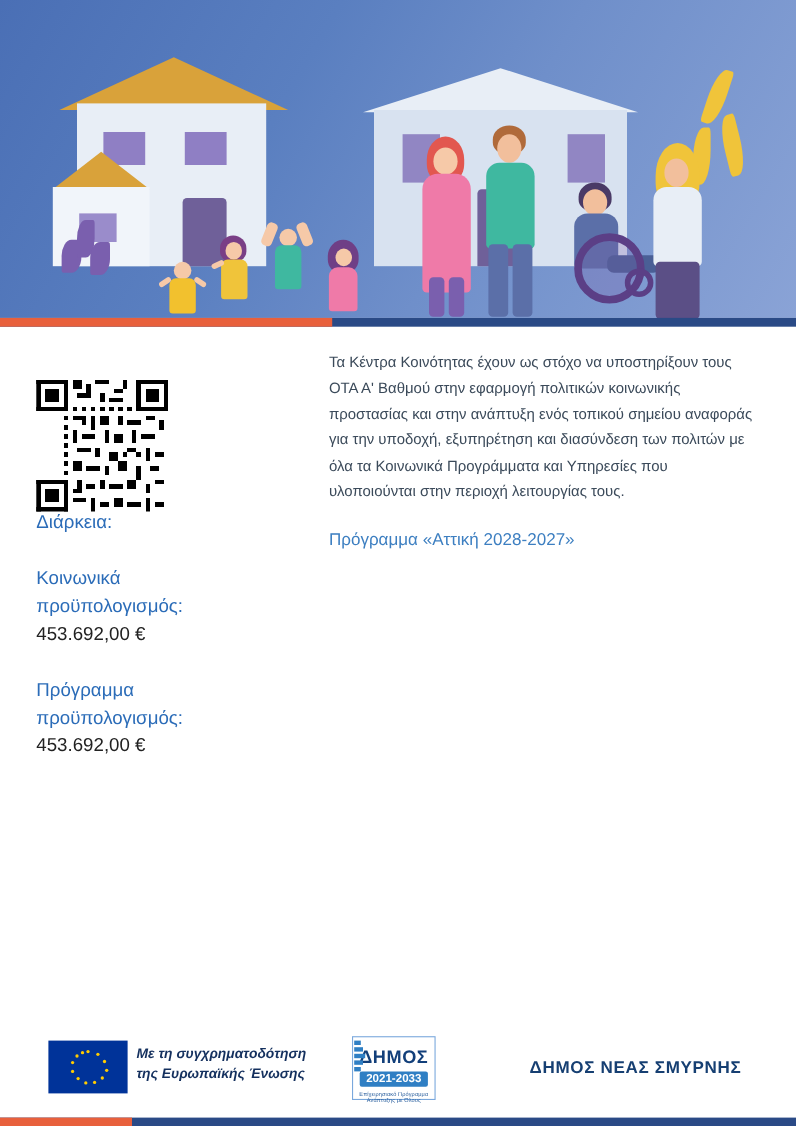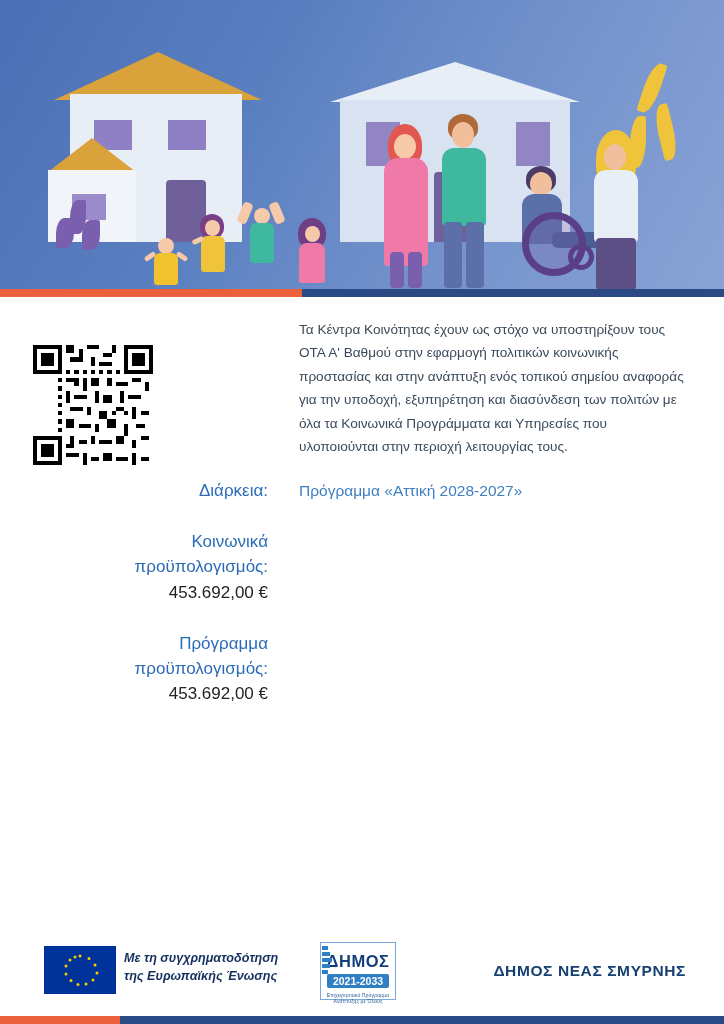--- a/index.html
+++ b/index.html
@@ -154,21 +154,21 @@
   
   .qr-wrap {
     position: absolute; left: 33px; top: 345px;
     width: 120px; height: 120px;
     background: #ffffff;
   }
   .qr { width: 120px; height: 120px; display: block; }
 
   
   .left-col {
-    position: absolute; left: 33px; top: 480px; width: 235px; text-align: right;
+    position: absolute; left: 33px; top: 464px; width: 235px;
   }
   .lbl {
     color: #2b6cb8; font-size: 17px; line-height: 1.35;
     margin-bottom: 2px;
   }
   .val {
     color: #222222; font-size: 17px; line-height: 1.4;
   }
   .blk { margin-bottom: 28px; }
 
@@ -218,21 +218,21 @@
   }
   .espa .e1 { color: #123f7a; font-size: 16.5px; font-weight: 700; letter-spacing: .5px; margin-top: 9px; }
   .espa .e2 {
     display: inline-block; margin-top: 2px; padding: 1px 6px;
     background: #2f7fc4; color: #fff; font-size: 10.5px; font-weight: 700; border-radius: 2px;
   }
   .espa .e3 { color: #2a5f9e; font-size: 5.1px; margin-top: 3px; letter-spacing: .1px; }
   .espa-bars { position: absolute; left: 322px; top: 16px; width: 10px; height: 32px; }
   .espa-bars i { display:block; background:#2f7fc4; margin-bottom:2px; height:4px; }
   .muni {
-    position: absolute; right: 38px; top: 32px;
+    position: absolute; right: 50px; top: 32px;
     color: #163f72; font-size: 15.5px; font-weight: 700; letter-spacing: .6px; text-align: right;
   }
   .bottom-line-blue {
     position: absolute; left: 0; top: 1016px; width: 724px; height: 8px;
     background: #2a4a86;
   }
   .bottom-line-orange {
     position: absolute; left: 0; top: 1016px; width: 120px; height: 8px;
     background: #e8603c;
   }

